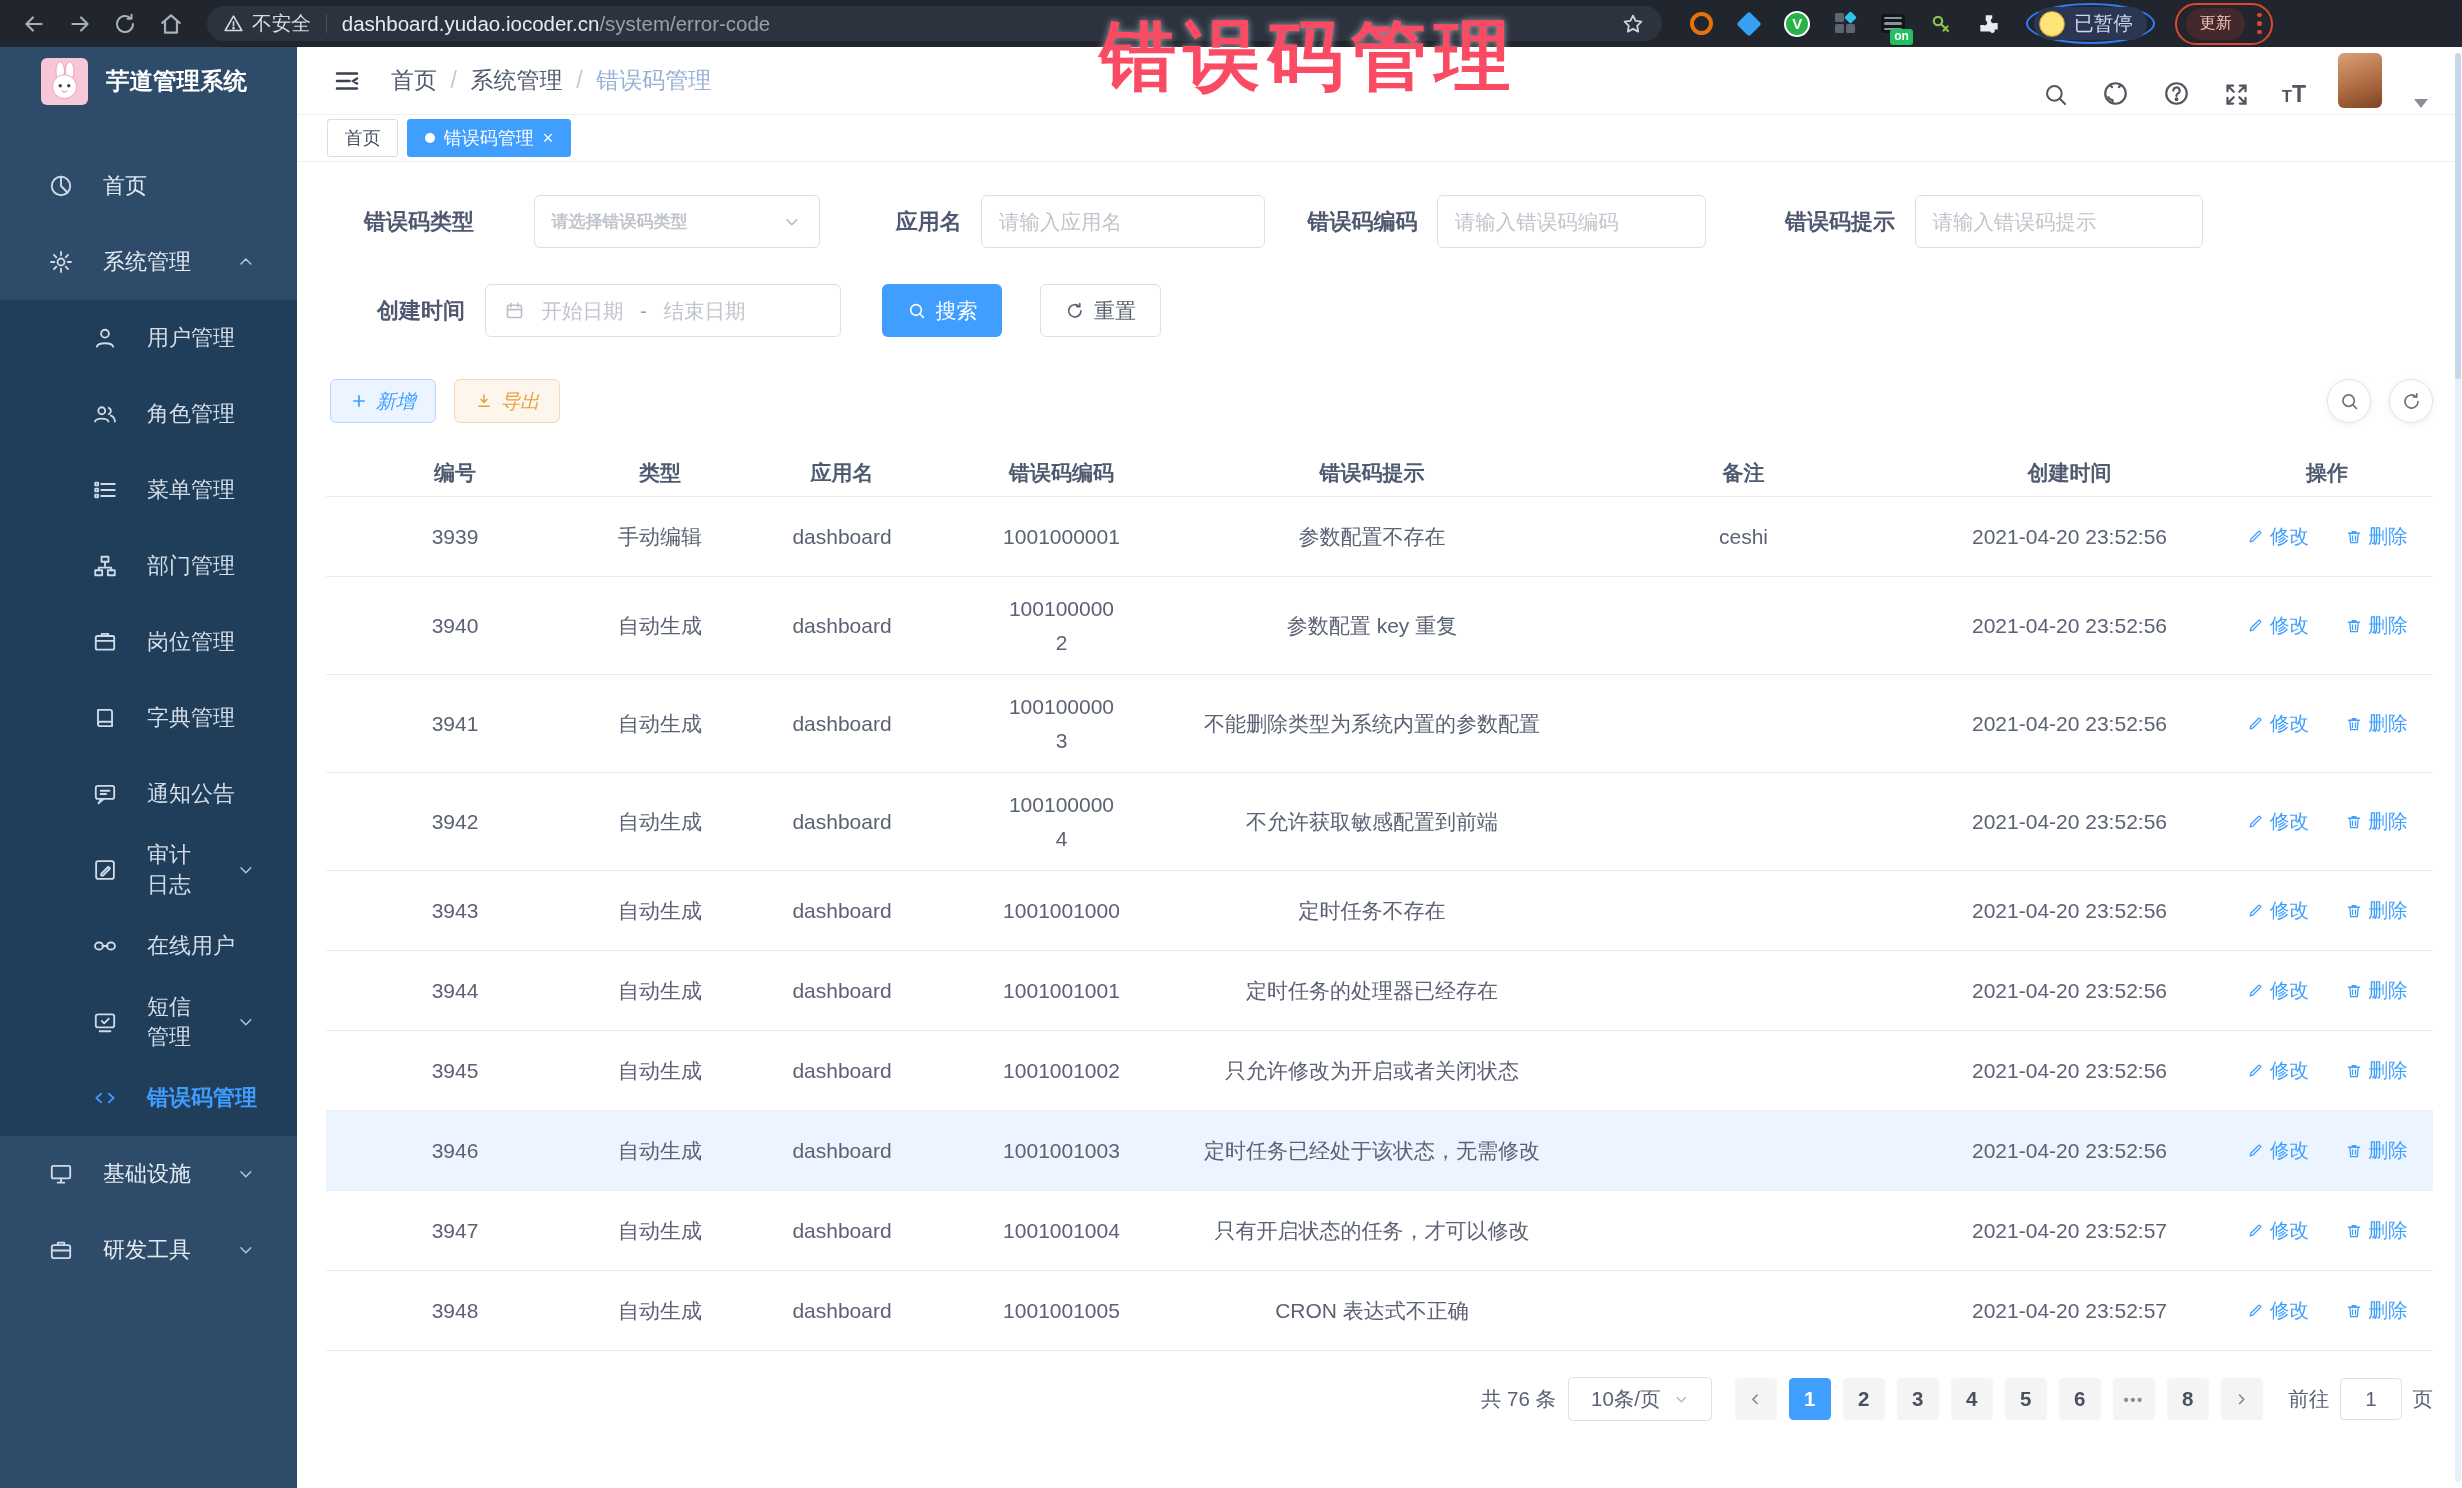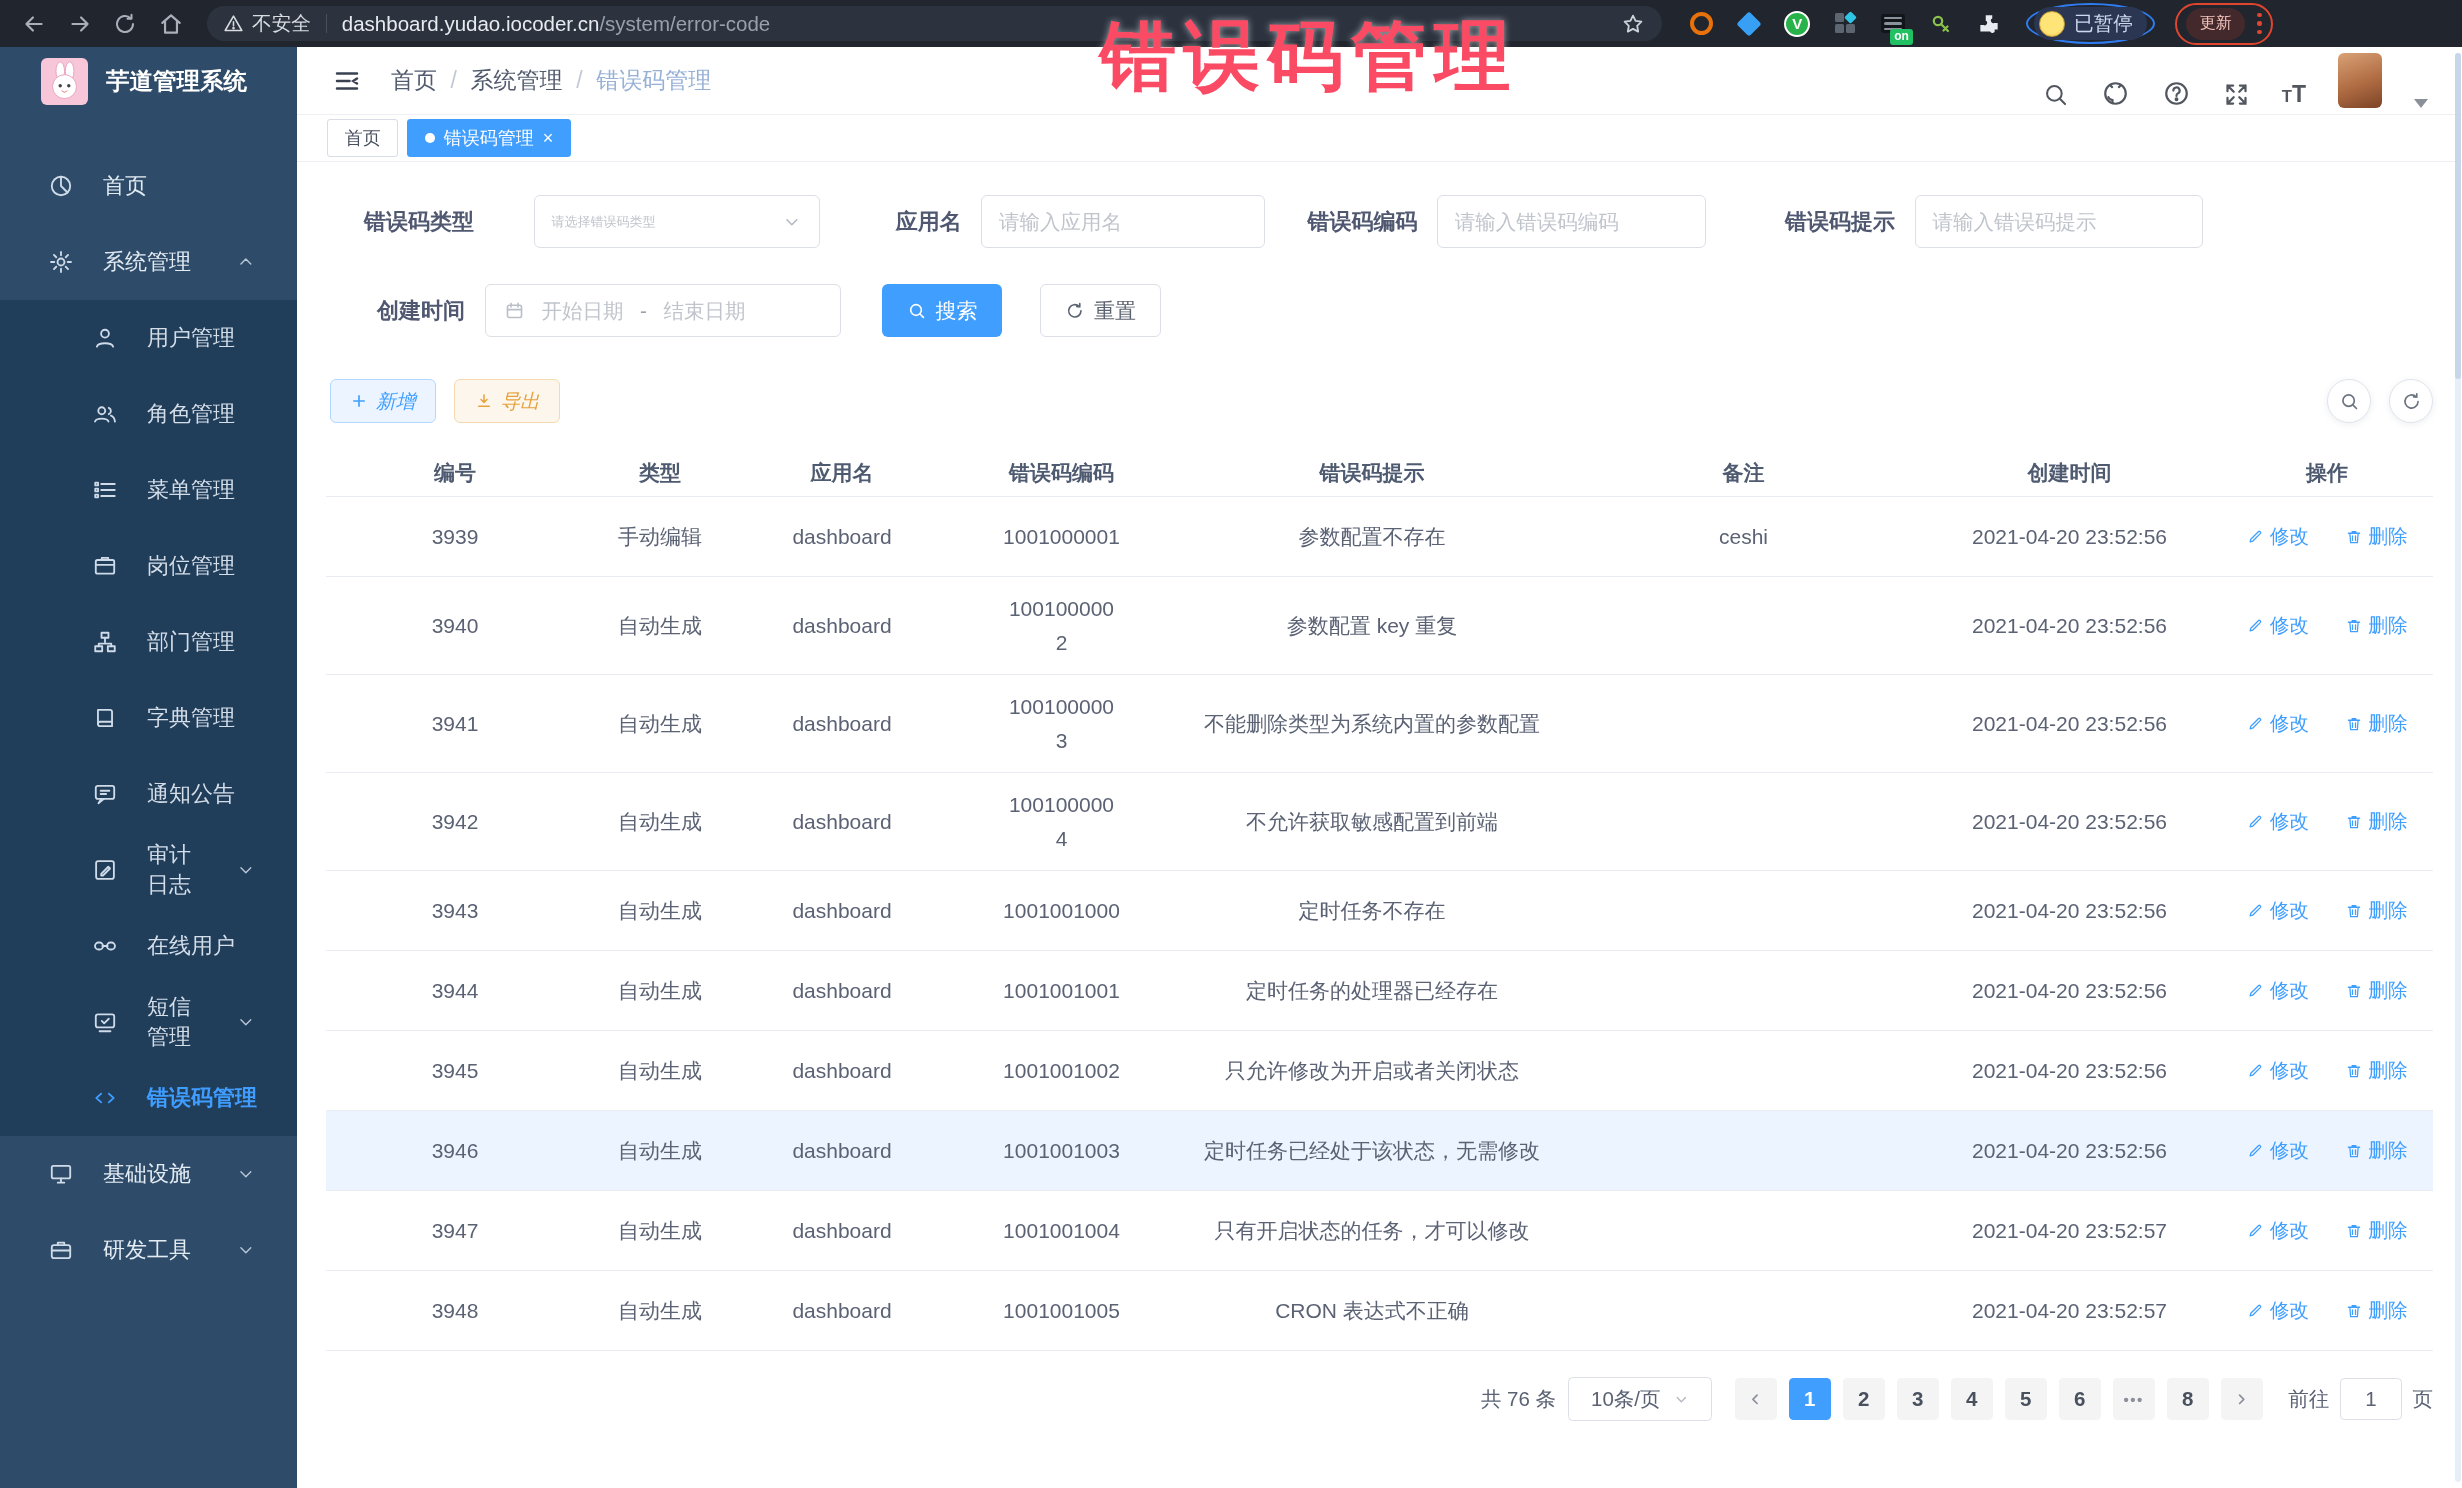--- a/index.html
+++ b/index.html
@@ -75,21 +75,21 @@
 
   .content{flex:1;padding:33px 30px 0 29px;position:relative;}
   .frow{display:flex;align-items:center;}
   .frow1{padding-left:38px;margin-bottom:36px;}
   .frow2{padding-left:51px;margin-bottom:42px;}
   .fgroup{display:flex;align-items:center;}
   .fgroup.g1{margin-right:76px;gap:40px;} .fgroup.g2{margin-right:42px;} .fgroup.g3{margin-right:79px;}
   .flabel{font-size:22px;font-weight:600;color:#4f5870;margin-right:19.7px;white-space:nowrap;}
   .tin{height:53px;border:0.8px solid #dcdfe6;border-radius:6px;font-size:20.5px;color:#5b6270;padding:0 16.7px;outline:none;background:#fff;}
   .tin::placeholder{color:#c0c4cc;}
-  .sel{width:286px;height:53px;border:0.8px solid #dcdfe6;border-radius:6px;display:flex;align-items:center;padding:0 16.7px;color:#c0c4cc;font-size:13px;background:#fff;}
+  .sel{width:286px;height:53px;border:0.8px solid #dcdfe6;border-radius:6px;display:flex;align-items:center;padding:0 16.7px;color:#c0c4cc;font-size:17px;background:#fff;font-weight:bold;}
   .sel .sel-arrow{margin-left:auto;color:#b4b9c2;}
   .daterange{width:356px;height:53px;border:0.8px solid #dcdfe6;border-radius:6px;display:flex;align-items:center;gap:16.7px;padding:0 18px;color:#c0c4cc;font-size:20.5px;background:#fff;}
   .daterange .dr-sep{color:#9aa0ab;}
   .btn{height:53px;border-radius:6px;display:flex;align-items:center;gap:9px;font-size:21px;padding:0 24px;cursor:pointer;border:0.8px solid transparent;}
   .btn-search{background:#409eff;color:#fff;margin-left:41px;}
   .btn-reset{background:#fff;color:#5b6270;border-color:#dcdfe6;margin-left:38px;}
 
   .toolbar{display:flex;align-items:center;margin-bottom:26px;padding-left:3.8px;}
   .btn-sm{height:44px;border-radius:6px;display:flex;align-items:center;gap:7.6px;font-size:19.7px;padding:0 19.7px;cursor:pointer;font-style:italic;}
   .btn-add{background:#ecf5ff;border:0.8px solid #b3d8ff;color:#409eff;}
@@ -287,36 +287,36 @@
               <rect x="3" y="5.2" width="2.6" height="2.6"></rect>
               <rect x="3" y="10.7" width="2.6" height="2.6"></rect>
               <rect x="3" y="16.2" width="2.6" height="2.6"></rect>
             </svg>
           </span>
           <span class="slabel">菜单管理</span>
         </div>
         <div class="side-item sub">
           <span class="ic">
             <svg class="svgic" style="width:26px;height:26px" viewBox="0 0 24 24" fill="none" stroke="currentColor" stroke-width="1.7" stroke-linecap="round" stroke-linejoin="round">
-              <rect x="3.5" y="6.5" width="17" height="12.5" rx="1.5"></rect>
-              <path d="M9 6.5V4.5h6v2M3.5 11h17"></path>
-            </svg>
-          </span>
-          <span class="slabel">岗位管理</span>
-        </div>
-        <div class="side-item sub">
-          <span class="ic">
-            <svg class="svgic" style="width:26px;height:26px" viewBox="0 0 24 24" fill="none" stroke="currentColor" stroke-width="1.7" stroke-linecap="round" stroke-linejoin="round">
               <rect x="8.8" y="3.5" width="6.4" height="4.6"></rect>
               <rect x="3" y="15.9" width="6.4" height="4.6"></rect>
               <rect x="14.6" y="15.9" width="6.4" height="4.6"></rect>
               <path d="M12 8.1v3.9M6.2 15.9v-2.4h11.6v2.4"></path>
             </svg>
           </span>
           <span class="slabel">部门管理</span>
+        </div>
+        <div class="side-item sub">
+          <span class="ic">
+            <svg class="svgic" style="width:26px;height:26px" viewBox="0 0 24 24" fill="none" stroke="currentColor" stroke-width="1.7" stroke-linecap="round" stroke-linejoin="round">
+              <rect x="3.5" y="6.5" width="17" height="12.5" rx="1.5"></rect>
+              <path d="M9 6.5V4.5h6v2M3.5 11h17"></path>
+            </svg>
+          </span>
+          <span class="slabel">岗位管理</span>
         </div>
         <div class="side-item sub">
           <span class="ic">
             <svg class="svgic" style="width:26px;height:26px" viewBox="0 0 24 24" fill="none" stroke="currentColor" stroke-width="1.7" stroke-linecap="round" stroke-linejoin="round">
               <path d="M5.5 4.5h11a2 2 0 0 1 2 2v13H7.5a2 2 0 0 1-2-2z"></path>
               <path d="M5.5 17.5a2 2 0 0 1 2-2h11"></path>
             </svg>
           </span>
           <span class="slabel">字典管理</span>
         </div>

